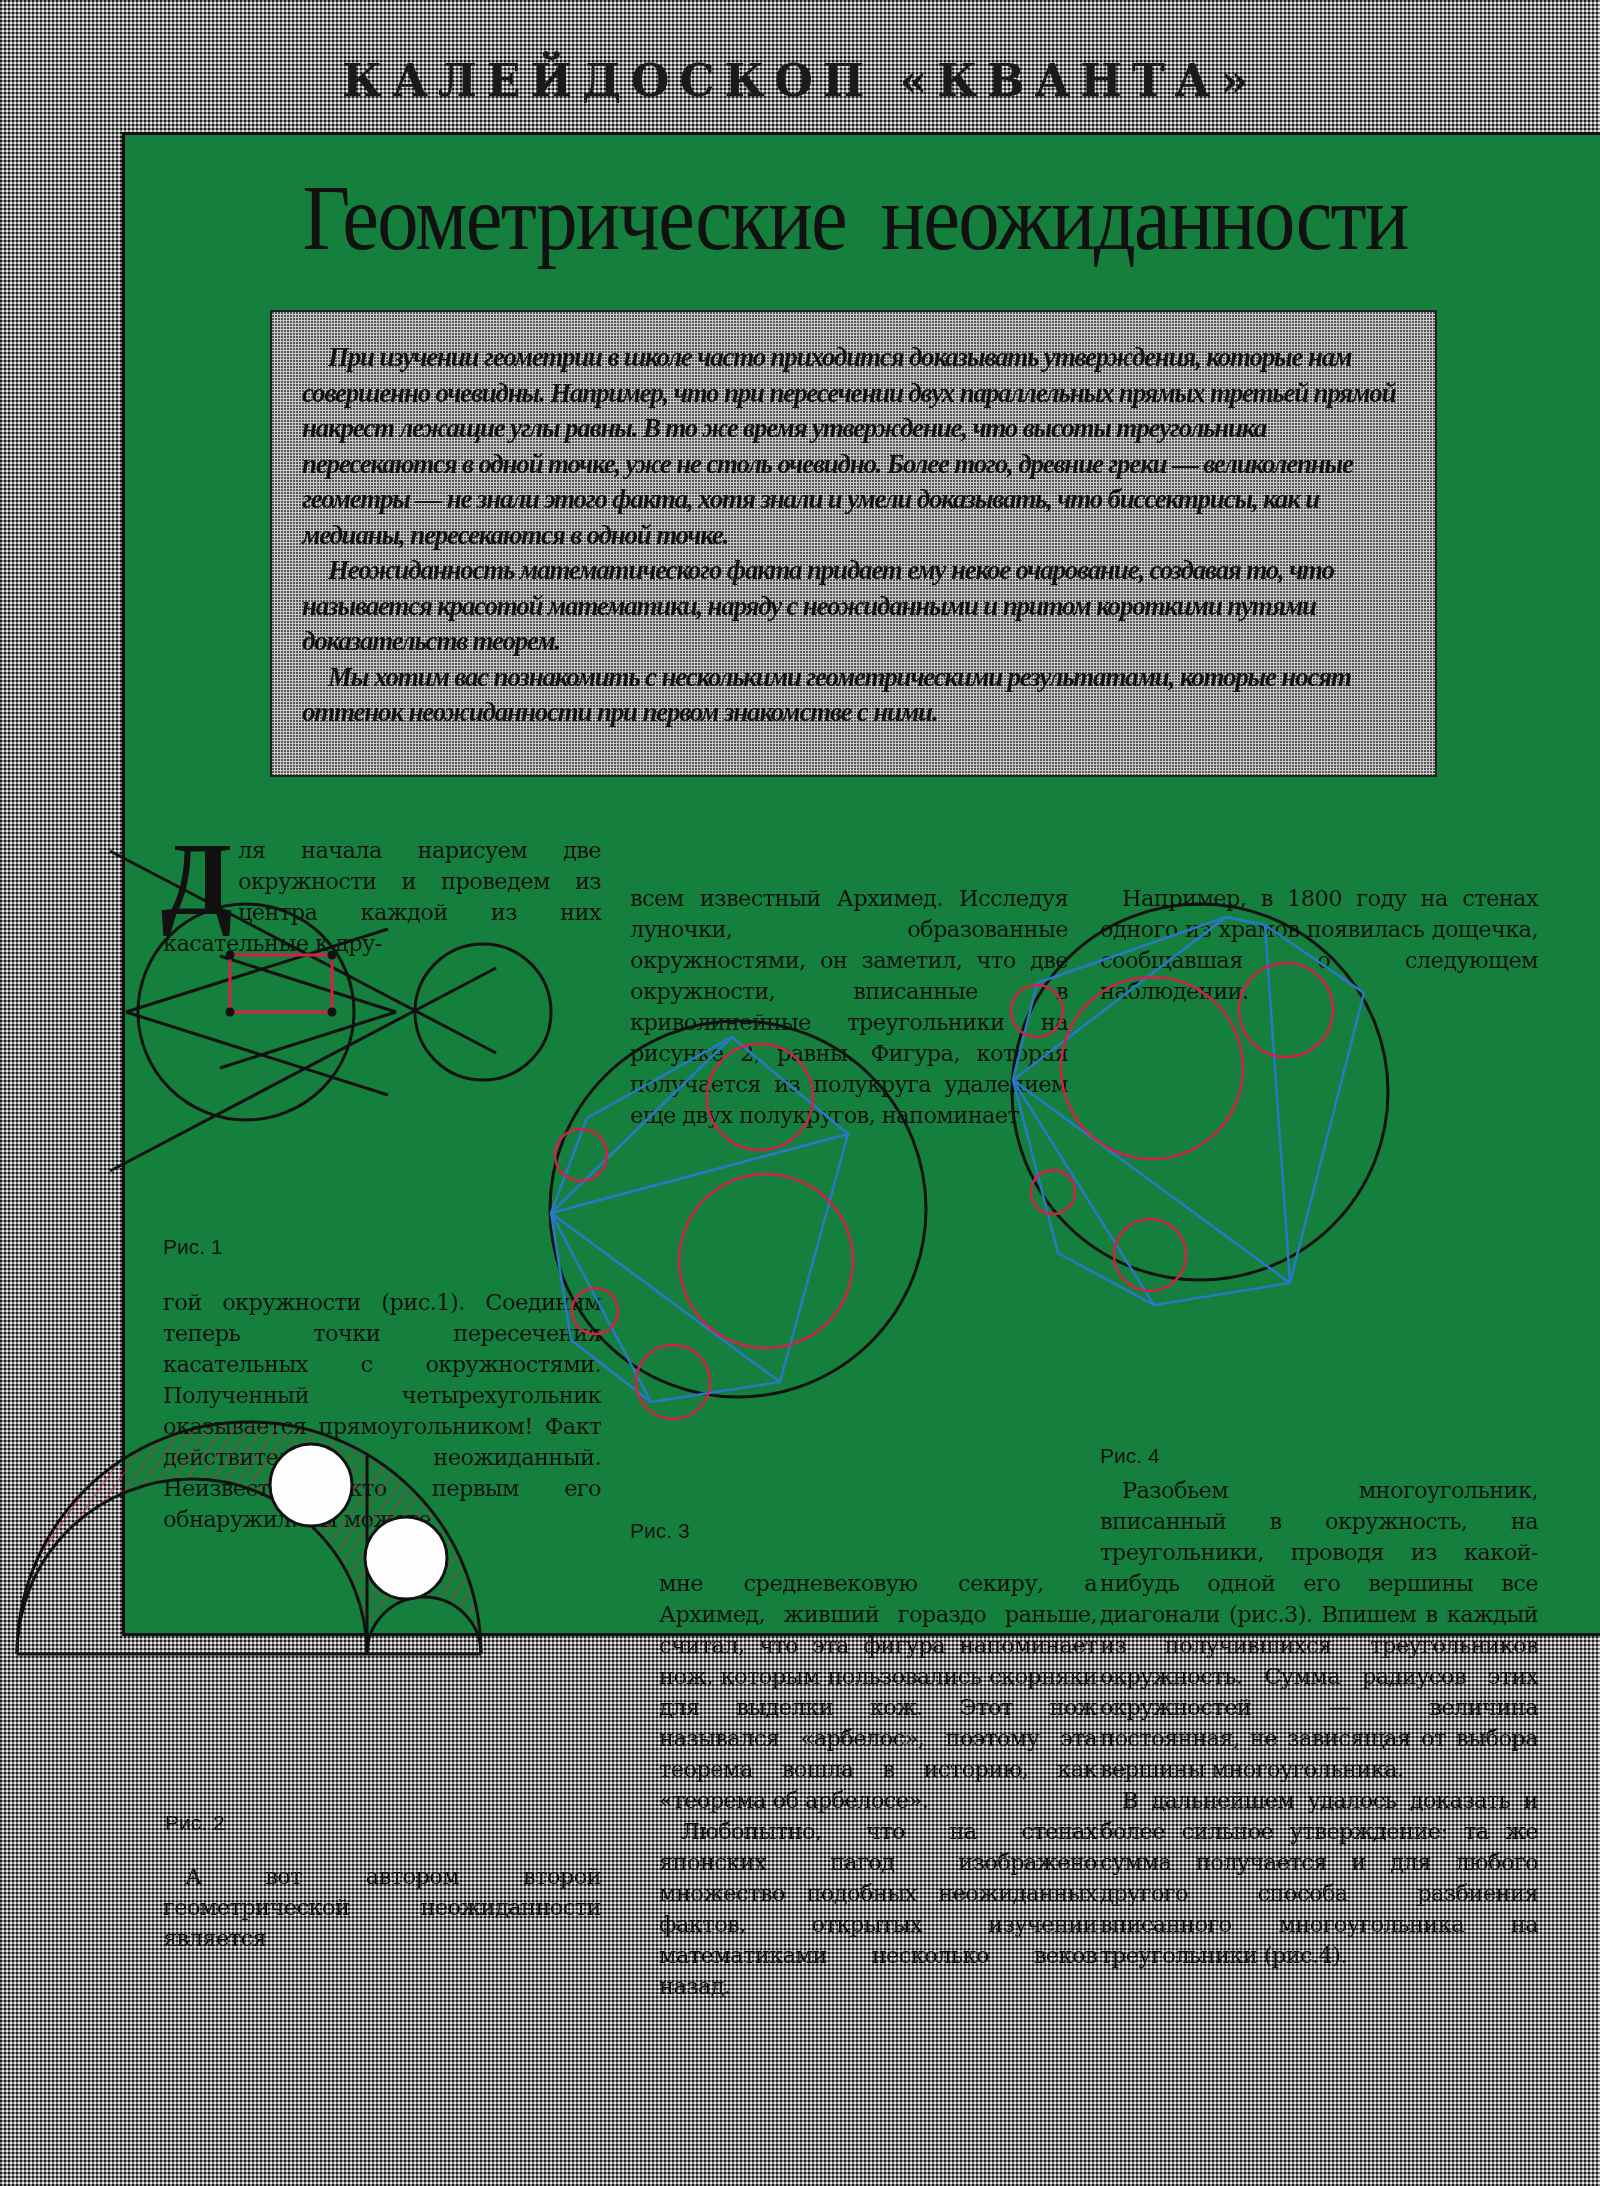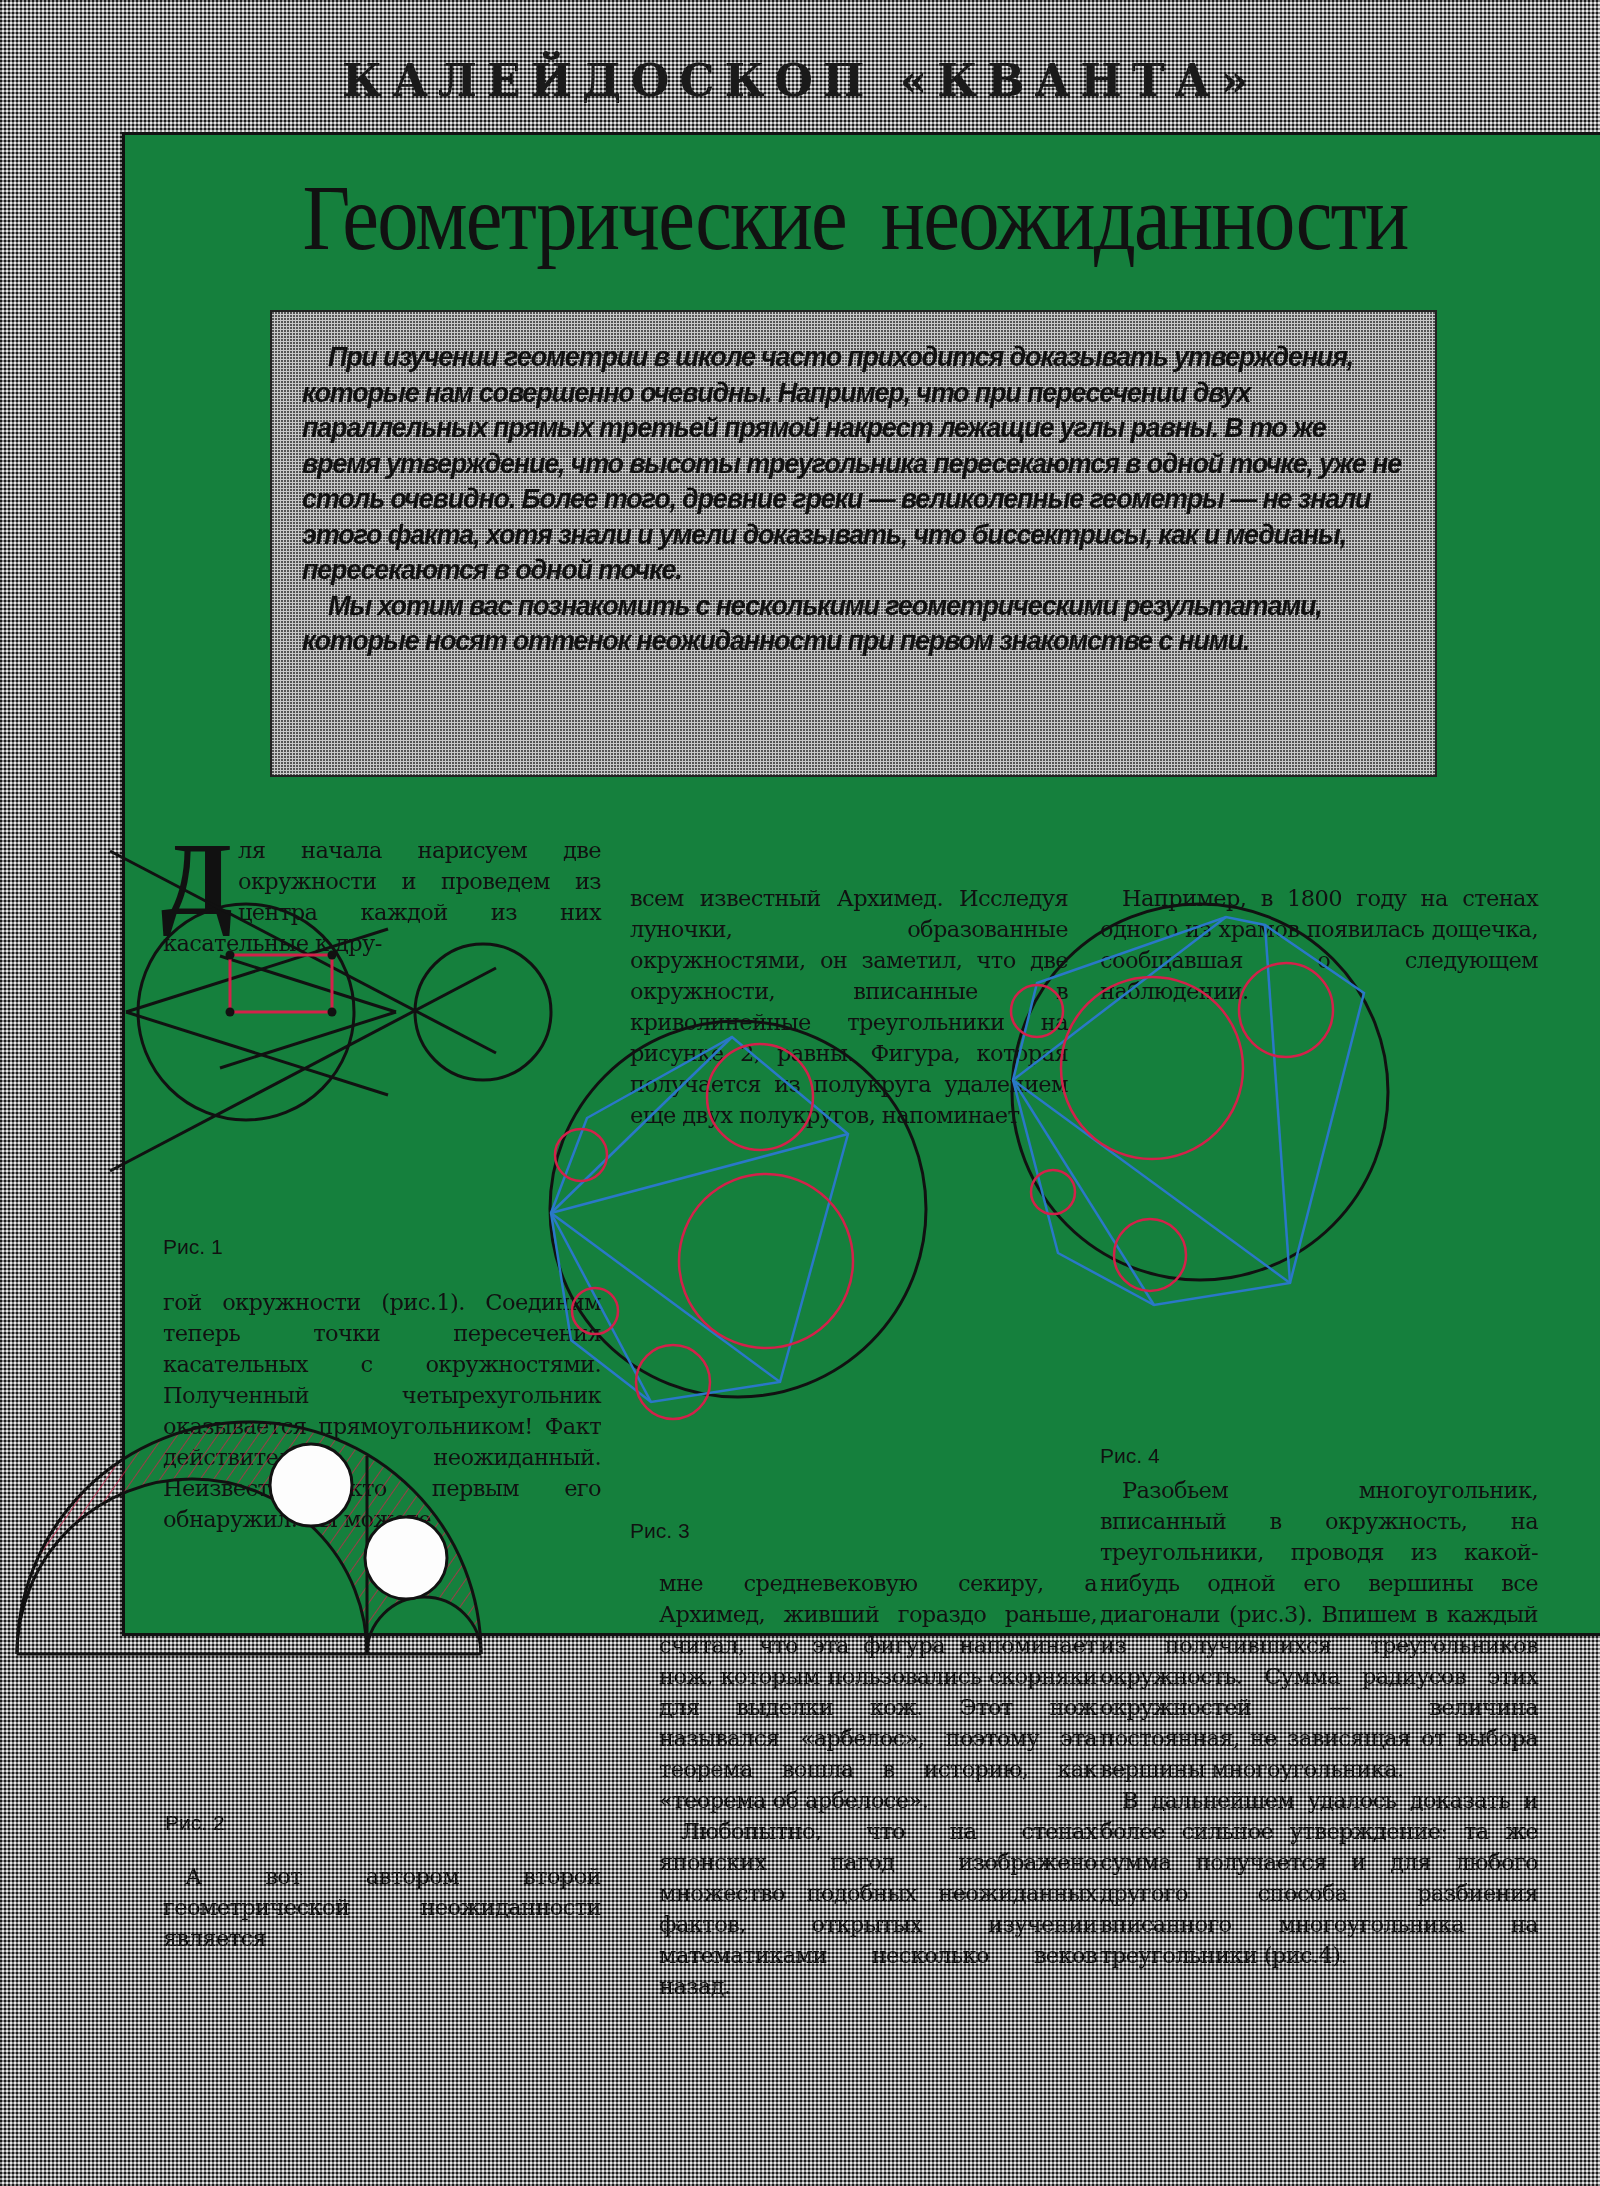--- a/index.html
+++ b/index.html
@@ -32,21 +32,21 @@
   .lead {
     position: absolute; left: 145px; top: 175px; width: 1167px; height: 467px;
     box-sizing: border-box; border: 2px solid #222;
     background-color: #c9c9c9;
     background-image: radial-gradient(circle at 1px 1px, #555 0.9px, transparent 1.3px);
     background-size: 3px 3px;
     padding: 28px 30px 0 30px;
     font-family: "Liberation Sans", sans-serif; font-style: italic; font-weight: bold;
     font-size: 27px; line-height: 35.5px; letter-spacing: -1.2px; color: #111;
   }
-  .lead p { margin: 0; text-indent: 26px; }
+  .lead p { margin: 0; text-indent: 26px; font-family: Liberation Serif, serif; }
   .col {
     position: absolute; width: 438px;
     font-family: "DejaVu Serif", serif; font-size: 22.5px; line-height: 31px;
     letter-spacing: -0.6px; text-align: justify; color: #111;
   }
   .col p { margin: 0; text-indent: 22px; }
   .col p.noindent { text-indent: 0; }
   .drop {
     float: left; font-family: "Liberation Serif", serif; font-weight: bold;
     font-size: 104px; line-height: 80px; margin: 4px 6px 0 -2px; color: #111;
@@ -60,20 +60,21 @@
 </head>
 <body>
 
 <div class="rubric">КАЛЕЙДОСКОП «КВАНТА»</div>
 
 <div class="page">
   <div class="title">Геометрические неожиданности</div>
 
   <div class="lead">
     <p>При изучении геометрии в школе часто приходится доказывать утверждения, которые нам совершенно очевидны. Например, что при пересечении двух параллельных прямых третьей прямой накрест лежащие углы равны. В то же время утверждение, что высоты треугольника пересекаются в одной точке, уже не столь очевидно. Более того, древние греки — великолепные геометры — не знали этого факта, хотя знали и умели доказывать, что биссектрисы, как и медианы, пересекаются в одной точке.</p>
+    <p>Неожиданность математического факта придает ему некое очарование, создавая то, что называется красотой математики, наряду с неожиданными и притом короткими путями доказательств теорем.</p>
     <p>Мы хотим вас познакомить с несколькими геометрическими результатами, которые носят оттенок неожиданности при первом знакомстве с ними.</p>
   </div>
 
   <div class="col" style="left:38px; top:700px;">
     <p class="noindent"><span class="drop">Д</span><span>ля начала нарисуем две окружности и проведем из центра каждой из них касательные к дру-</span></p>
   </div>
 
   <svg style="left: -125px; top: -135px;" width="1" height="1">
     <g fill="none" stroke="#111" stroke-width="3">
       <circle cx="246" cy="1012" r="108"></circle>

